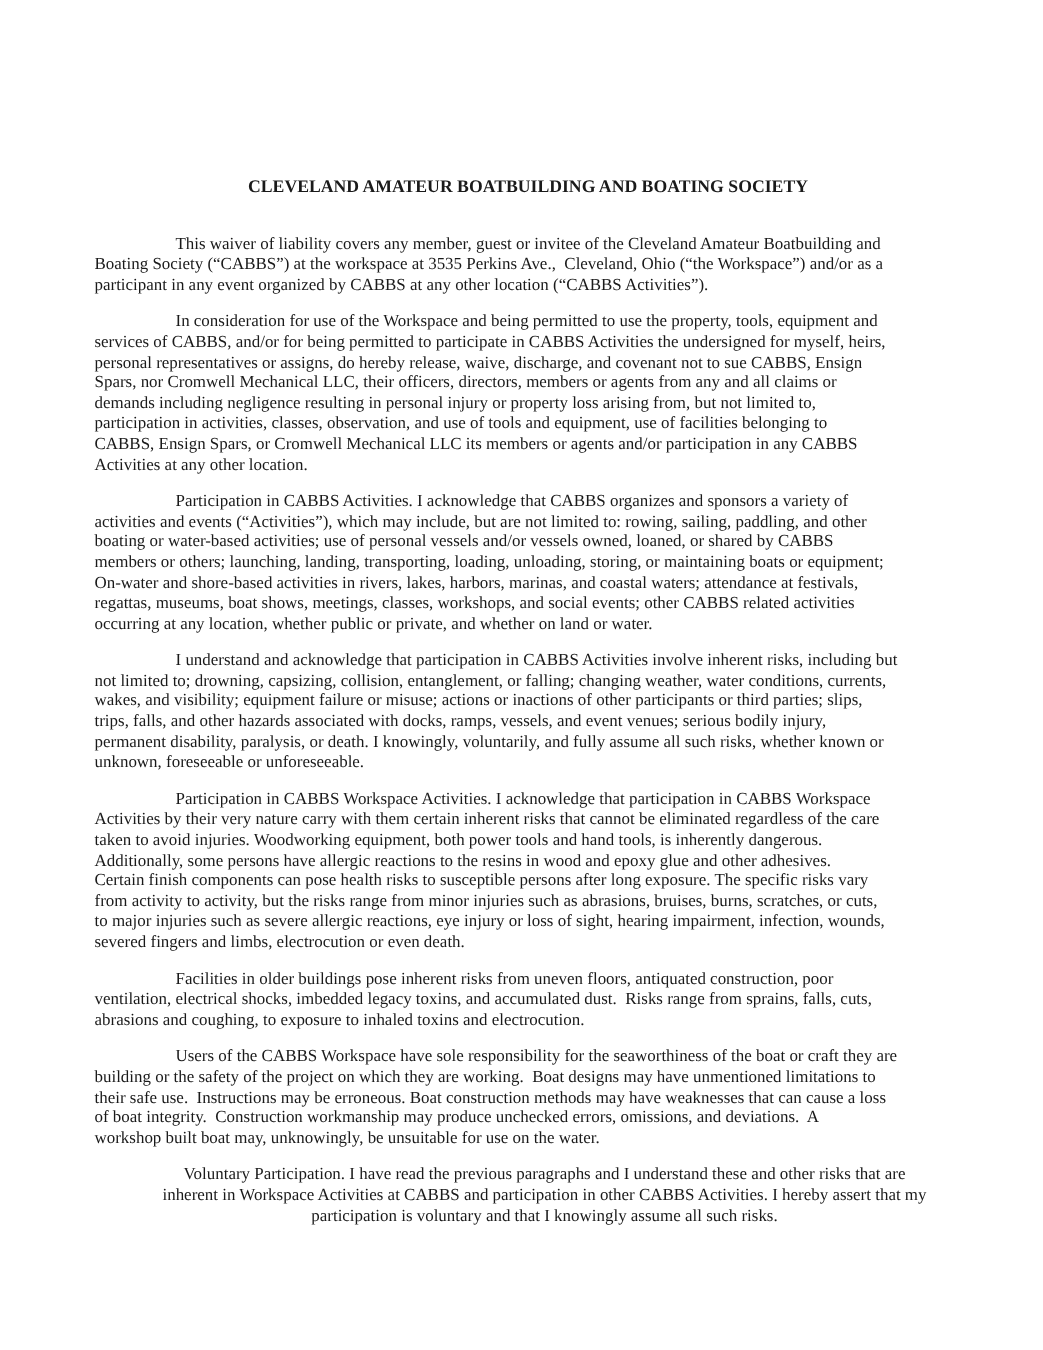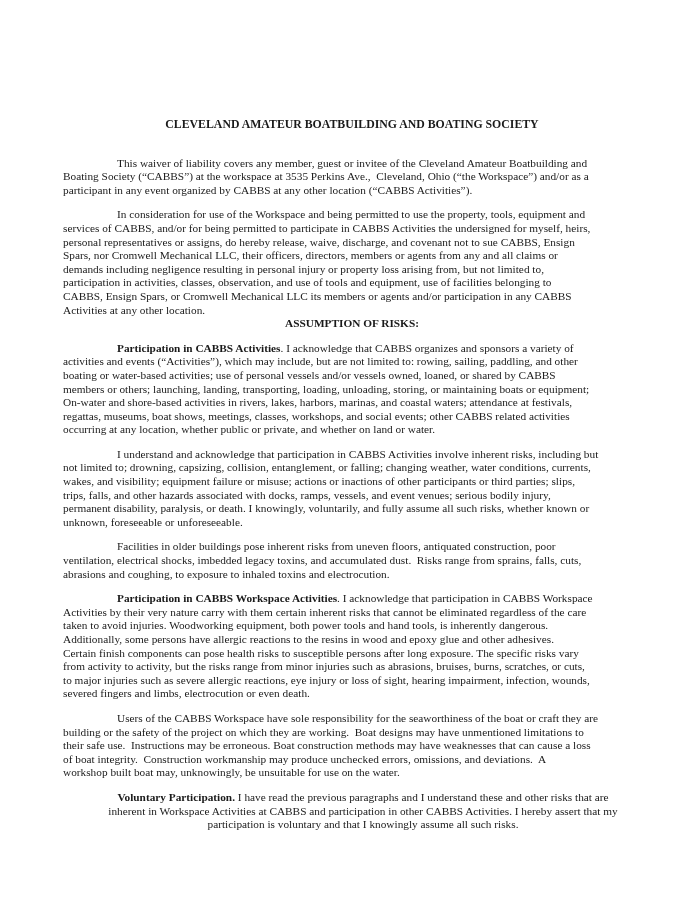--- a/index.html
+++ b/index.html
@@ -41,21 +41,21 @@
     text-indent: 0;
     text-align: center;
   }
   .doc-heading {
     padding-top: 0;
     width: 578px;
     text-align: center;
     font-weight: bold;
   }
   .doc-para b {
-    font-weight: bold;
+    font-weight: normal;
   }
 </style>
 </head>
 <body>
 
 <div class="page">
   <div class="doc-content">
     <div class="doc-title">
       <div>CLEVELAND AMATEUR BOATBUILDING AND BOATING SOCIETY</div>
     </div>
@@ -64,45 +64,44 @@
 Boating Society (“CABBS”) at the workspace at 3535 Perkins Ave.,  Cleveland, Ohio (“the Workspace”) and/or as a
 participant in any event organized by CABBS at any other location (“CABBS Activities”).</div>
         <div class="doc-para">In consideration for use of the Workspace and being permitted to use the property, tools, equipment and
 services of CABBS, and/or for being permitted to participate in CABBS Activities the undersigned for myself, heirs,
 personal representatives or assigns, do hereby release, waive, discharge, and covenant not to sue CABBS, Ensign
 Spars, nor Cromwell Mechanical LLC, their officers, directors, members or agents from any and all claims or
 demands including negligence resulting in personal injury or property loss arising from, but not limited to,
 participation in activities, classes, observation, and use of tools and equipment, use of facilities belonging to
 CABBS, Ensign Spars, or Cromwell Mechanical LLC its members or agents and/or participation in any CABBS
 Activities at any other location.</div>
-        <div class="doc-heading">ASSUMPTION OF RISKS:</div>
         <div class="doc-para"><b>Participation in CABBS Activities</b>. I acknowledge that CABBS organizes and sponsors a variety of
 activities and events (“Activities”), which may include, but are not limited to: rowing, sailing, paddling, and other
 boating or water-based activities; use of personal vessels and/or vessels owned, loaned, or shared by CABBS
 members or others; launching, landing, transporting, loading, unloading, storing, or maintaining boats or equipment;
 On-water and shore-based activities in rivers, lakes, harbors, marinas, and coastal waters; attendance at festivals,
 regattas, museums, boat shows, meetings, classes, workshops, and social events; other CABBS related activities
 occurring at any location, whether public or private, and whether on land or water.</div>
         <div class="doc-para">I understand and acknowledge that participation in CABBS Activities involve inherent risks, including but
 not limited to; drowning, capsizing, collision, entanglement, or falling; changing weather, water conditions, currents,
 wakes, and visibility; equipment failure or misuse; actions or inactions of other participants or third parties; slips,
 trips, falls, and other hazards associated with docks, ramps, vessels, and event venues; serious bodily injury,
 permanent disability, paralysis, or death. I knowingly, voluntarily, and fully assume all such risks, whether known or
 unknown, foreseeable or unforeseeable.</div>
-        <div class="doc-para">Facilities in older buildings pose inherent risks from uneven floors, antiquated construction, poor
-ventilation, electrical shocks, imbedded legacy toxins, and accumulated dust.  Risks range from sprains, falls, cuts,
-abrasions and coughing, to exposure to inhaled toxins and electrocution.</div>
         <div class="doc-para"><b>Participation in CABBS Workspace Activities</b>. I acknowledge that participation in CABBS Workspace
 Activities by their very nature carry with them certain inherent risks that cannot be eliminated regardless of the care
 taken to avoid injuries. Woodworking equipment, both power tools and hand tools, is inherently dangerous.
 Additionally, some persons have allergic reactions to the resins in wood and epoxy glue and other adhesives.
 Certain finish components can pose health risks to susceptible persons after long exposure. The specific risks vary
 from activity to activity, but the risks range from minor injuries such as abrasions, bruises, burns, scratches, or cuts,
 to major injuries such as severe allergic reactions, eye injury or loss of sight, hearing impairment, infection, wounds,
 severed fingers and limbs, electrocution or even death.</div>
+        <div class="doc-para">Facilities in older buildings pose inherent risks from uneven floors, antiquated construction, poor
+ventilation, electrical shocks, imbedded legacy toxins, and accumulated dust.  Risks range from sprains, falls, cuts,
+abrasions and coughing, to exposure to inhaled toxins and electrocution.</div>
         <div class="doc-para">Users of the CABBS Workspace have sole responsibility for the seaworthiness of the boat or craft they are
 building or the safety of the project on which they are working.  Boat designs may have unmentioned limitations to
 their safe use.  Instructions may be erroneous. Boat construction methods may have weaknesses that can cause a loss
 of boat integrity.  Construction workmanship may produce unchecked errors, omissions, and deviations.  A
 workshop built boat may, unknowingly, be unsuitable for use on the water.</div>
         <div class="doc-para no-indent"><b>Voluntary Participation.</b> I have read the previous paragraphs and I understand these and other risks that are
 inherent in Workspace Activities at CABBS and participation in other CABBS Activities. I hereby assert that my
 participation is voluntary and that I knowingly assume all such risks.</div>
       </div>
   </div>

